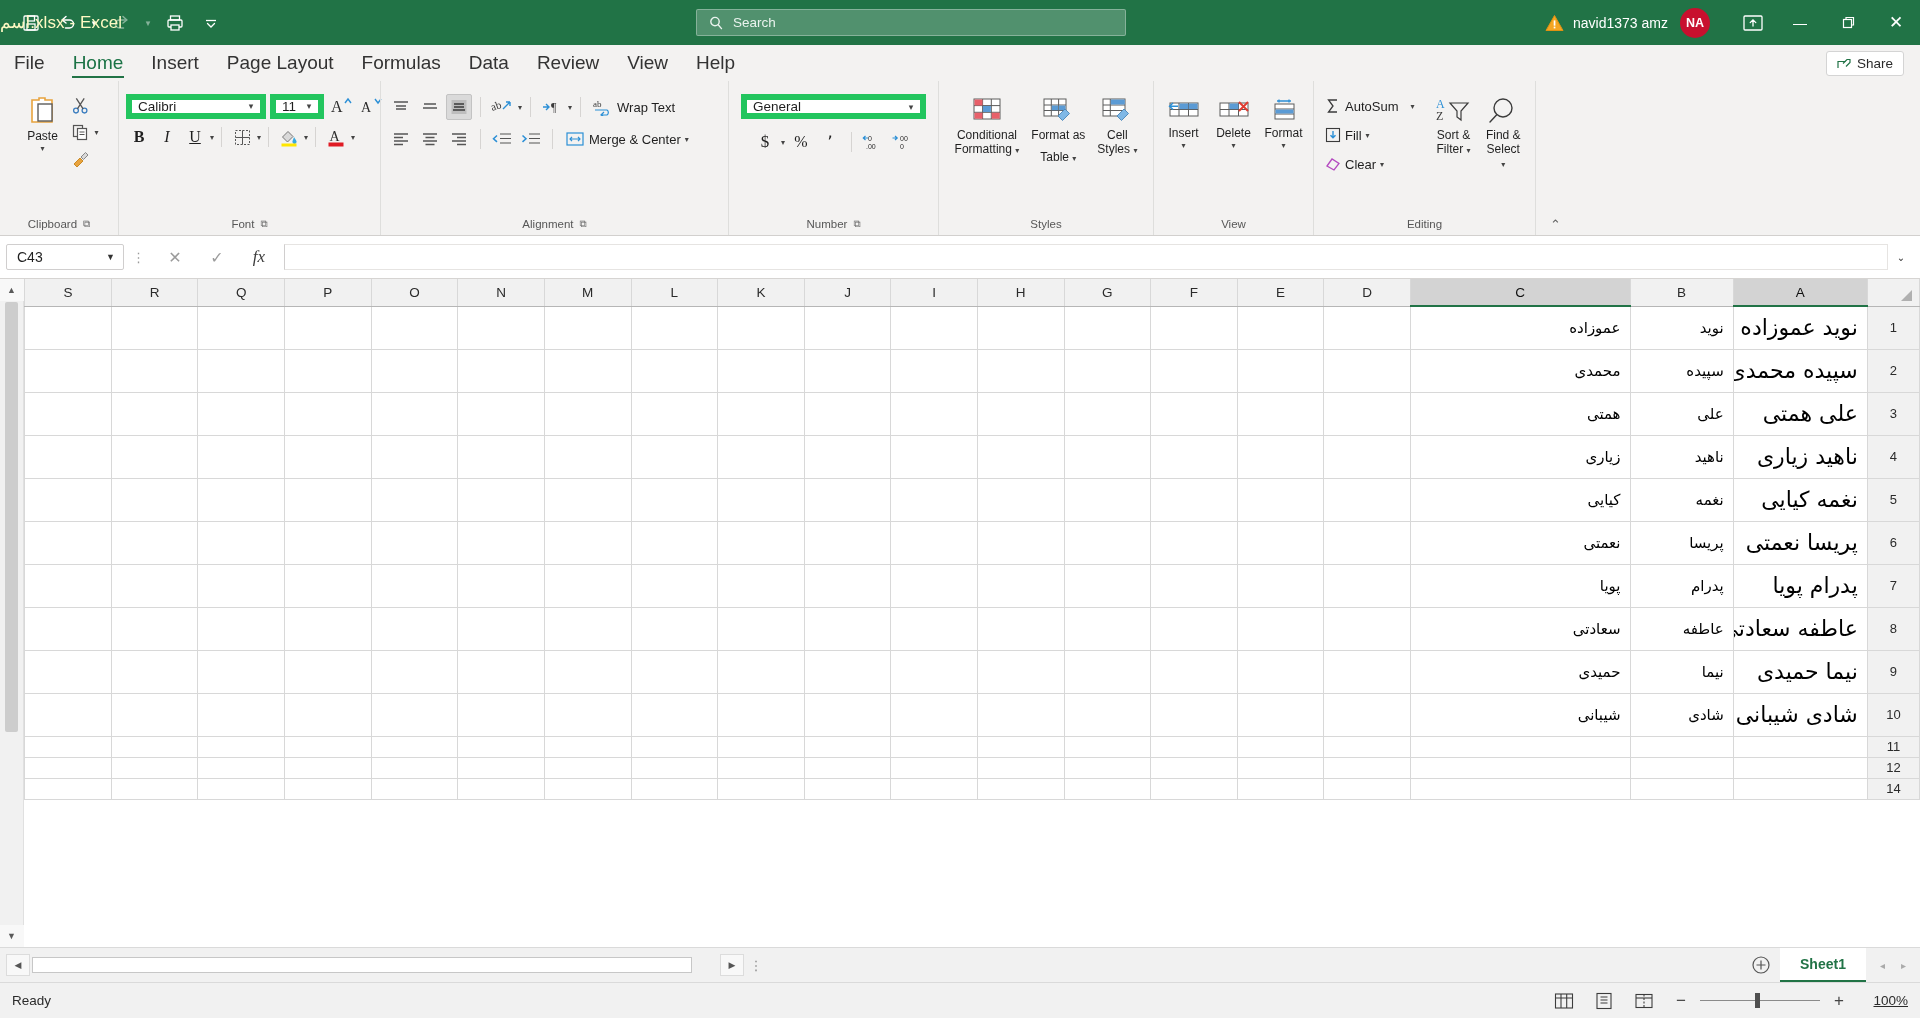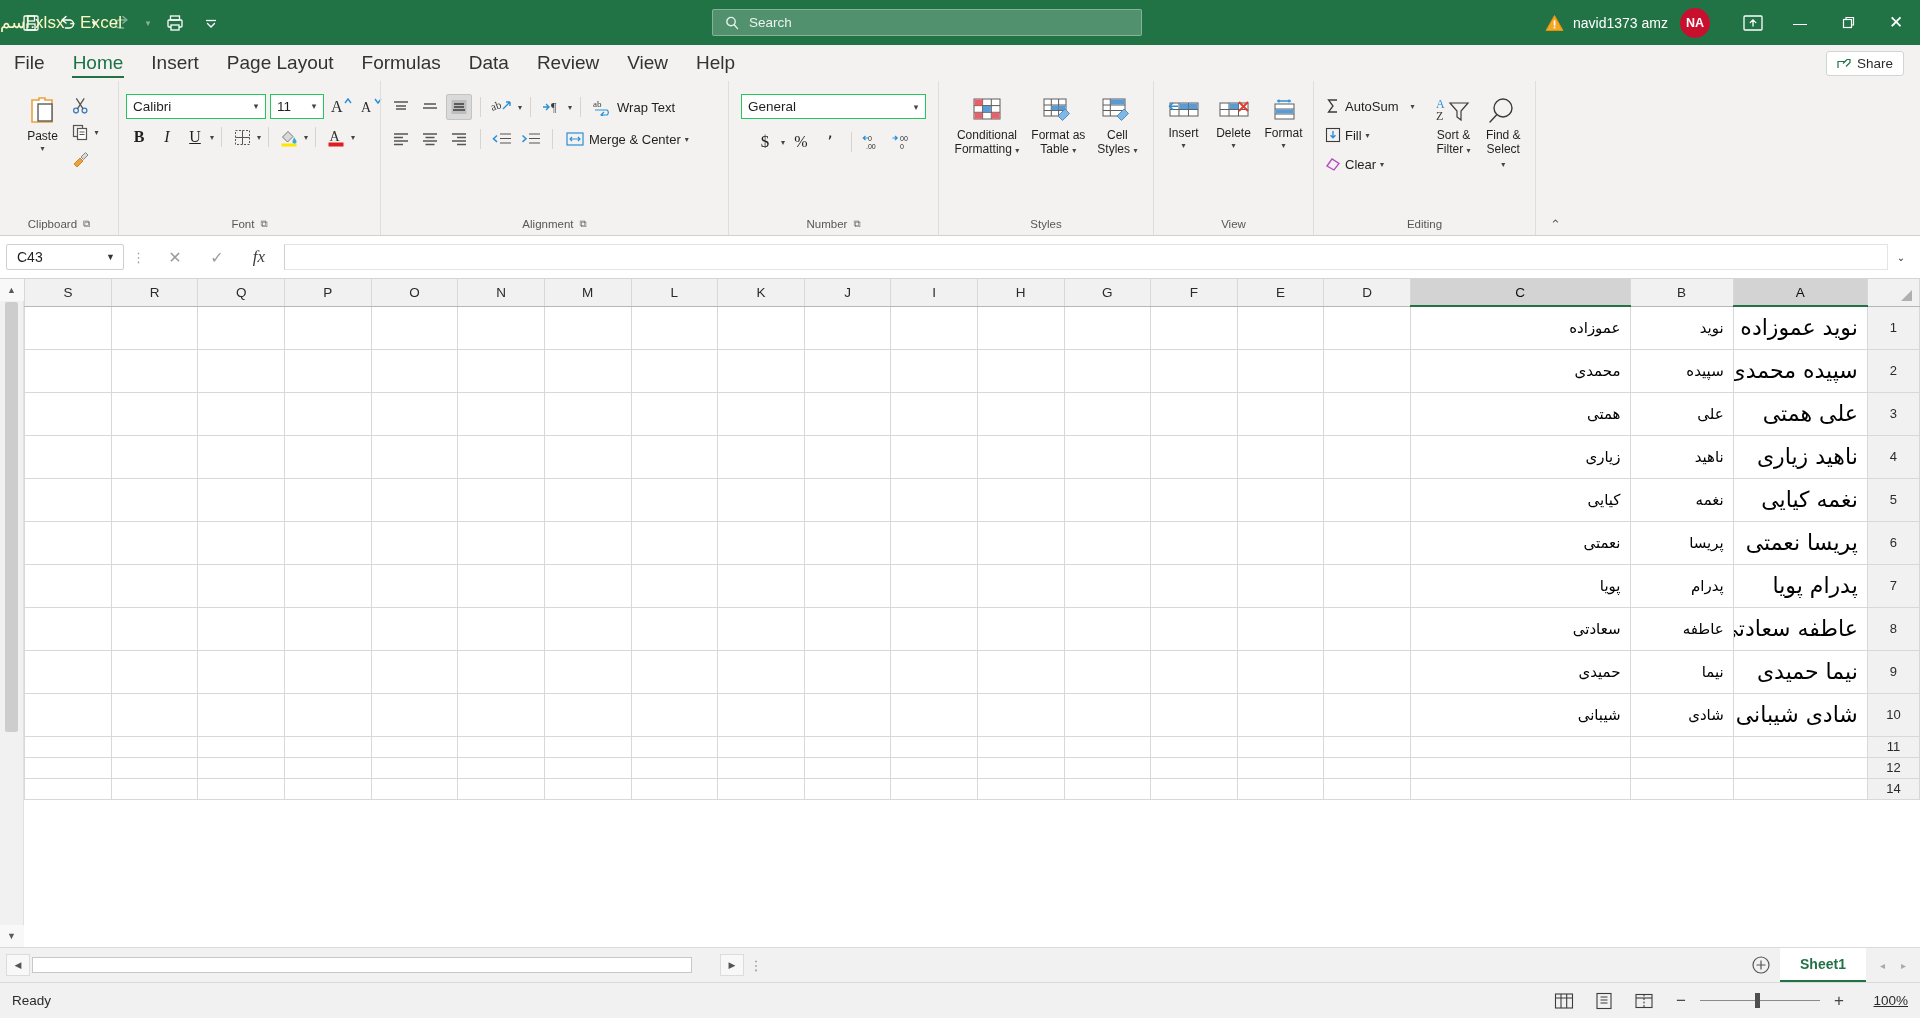--- a/index.html
+++ b/index.html
@@ -24,21 +24,21 @@
   .qat-btn.dim { opacity: .45; }
   .qat-caret { width: 16px; height: 32px; display:flex; align-items:center; justify-content:center; font-size: 9px; color:#fff;}
   .qat-caret.dim { opacity:.45; }
   .doc-title {
     position: absolute; left: 0; right: 0; text-align: left;
     font-size: 17px; color: #fef9c3; pointer-events: none;
     letter-spacing: .1px;
   }
   .title-inner { display:inline-block; }
   .searchbox {
-    position: absolute; left: 712px; width: 430px; height: 27px;
+    position: absolute; left: 696px; width: 430px; height: 27px;
     background: rgba(255,255,255,.22); border: 1px solid rgba(255,255,255,.30);
     border-radius: 2px; display: flex; align-items: center; gap: 9px; padding-left: 11px;
     top: 9px;
   }
   .searchbox .ph { font-size: 13.5px; color: #eaf3ee; }
   .tb-right { margin-left: auto; display: flex; align-items: center; height: 45px; }
   .warn-ico { margin-right: 9px; display:flex; align-items:center;}
   .acct-name { font-size: 14px; color: #fff; margin-right: 12px; }
   .avatar {
     width: 30px; height: 30px; border-radius: 50%; background: #c8102e; color: #fff;
@@ -92,21 +92,21 @@
     padding: 0 4px; border-radius: 2px;
   }
   .iconbtn {
     width: 26px; height: 26px; display: flex; align-items: center; justify-content: center; border-radius: 2px;
   }
   .iconbtn.sel { background: #dadada; border: 1px solid #c3c3c3; }
   .row { display: flex; align-items: center; gap: 1px; }
   .vsep { width: 1px; align-self: stretch; background: #d6d4d2; margin: 3px 5px; }
 
   .combo {
-    border: 1px solid #22c55e; background: #fff; height: 25px; display: flex; align-items: center;
+    border: 6px solid #22c55e; background: #fff; height: 25px; display: flex; align-items: center;
     font-size: 13.5px; color: #1f1f1f; padding-left: 6px; position: relative;
   }
   .combo .cv { flex: 1; }
   .combo .cc { width: 18px; text-align: center; font-size: 9px; color: #444; }
 
   
   .fbar {
     flex: 0 0 43px; display: flex; align-items: center; background: #fff;
     border-bottom: 1px solid #d6d4d2; padding: 0 6px; gap: 0;
   }
@@ -566,21 +566,21 @@
         <svg width="34" height="30" viewBox="0 0 34 30">
             <g stroke="#5c5c5c" stroke-width="1" fill="#fff">
               <rect x="3" y="3" width="22" height="17"></rect>
               <path d="M3 9 H25 M3 14.5 H25 M10.3 3 V20 M17.6 3 V20"></path>
             </g>
             <rect x="10.8" y="9.5" width="6.5" height="4.7" fill="#5b9bd5"></rect>
             <rect x="18" y="9.5" width="6.5" height="4.7" fill="#5b9bd5"></rect>
             <path d="M17 20 L24 13 L28.5 17.5 L21.5 24.5 Z" fill="#7fb8e6" stroke="#4a86b8" stroke-width=".9"></path>
           </svg>
         <span class="lbl">Format as</span>
-        <span class="lbl" style="margin-top:0"><span>Table</span> <span class="caret-sm">▾</span></span>
+        <span class="lbl" style="margin-top:8px"><span>Table</span> <span class="caret-sm">▾</span></span>
       </div>
       <div class="bigbtn">
         <svg width="34" height="30" viewBox="0 0 34 30">
             <g stroke="#5c5c5c" stroke-width="1" fill="#fff">
               <rect x="3" y="3" width="22" height="17"></rect>
               <path d="M3 9 H25 M3 14.5 H25 M10.3 3 V20"></path>
             </g>
             <rect x="10.8" y="3.5" width="14" height="5" fill="#5b9bd5"></rect>
             <path d="M17 20 L24 13 L28.5 17.5 L21.5 24.5 Z" fill="#7fb8e6" stroke="#4a86b8" stroke-width=".9"></path>
           </svg>

